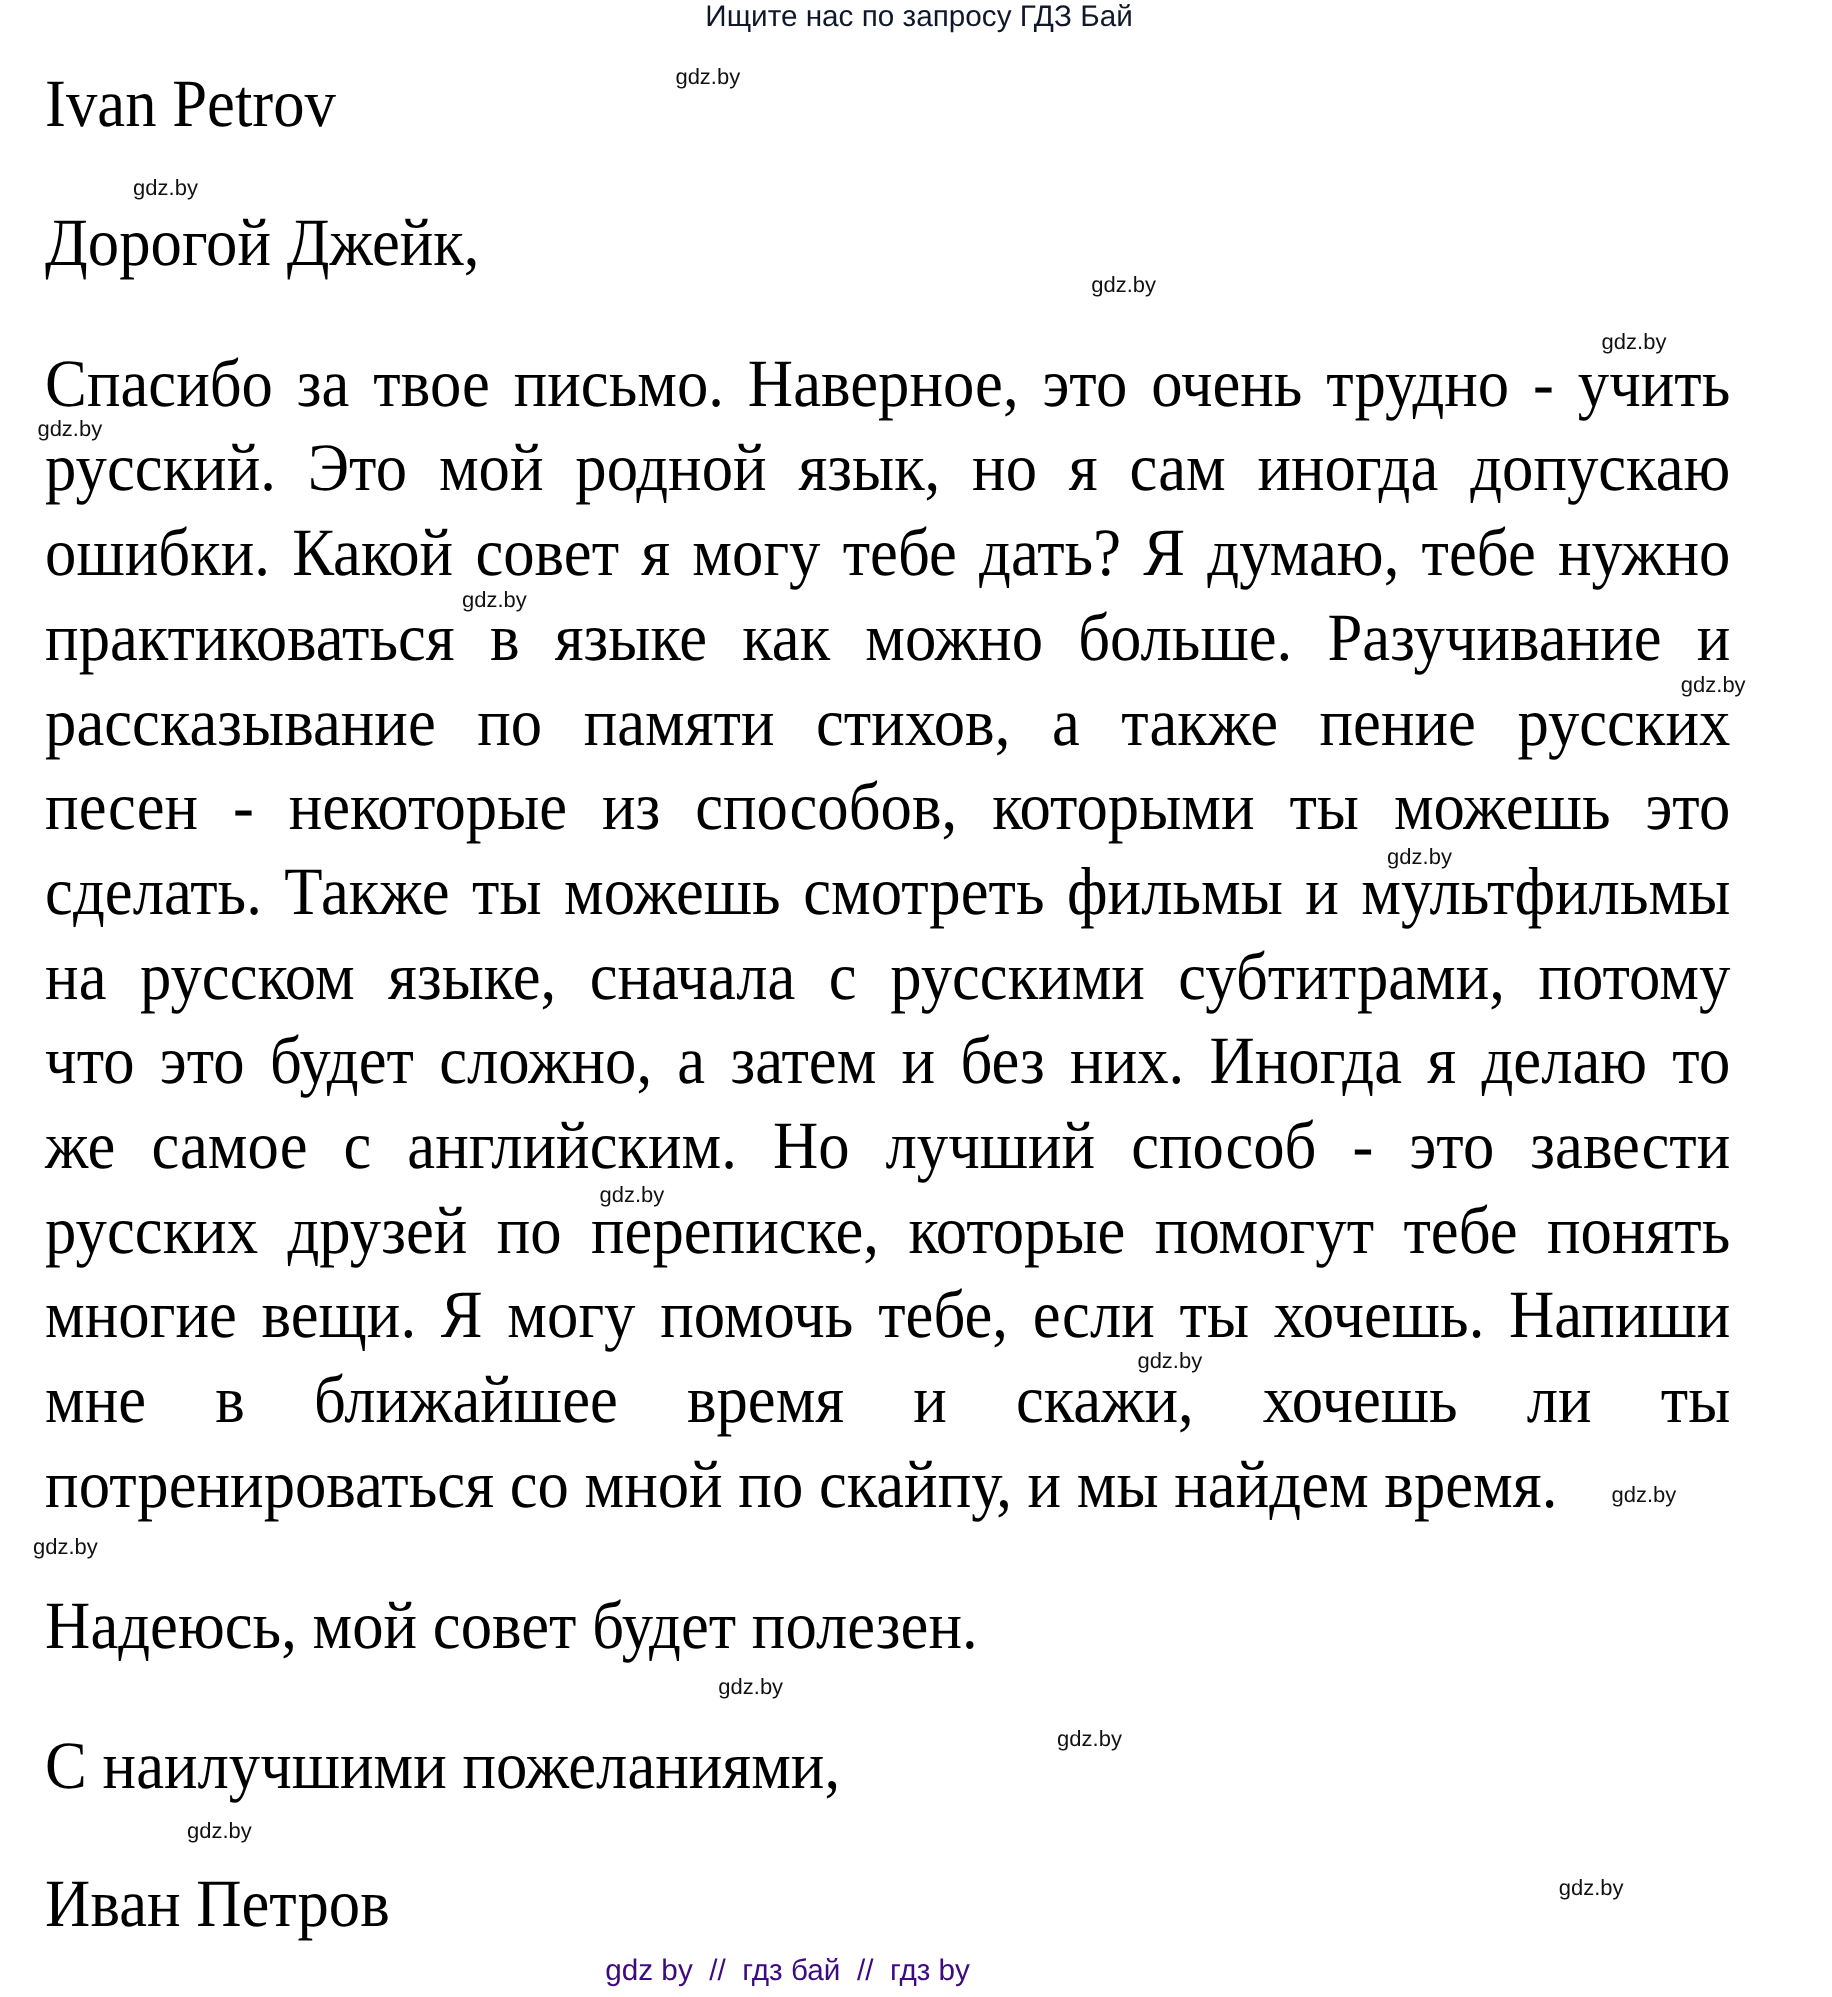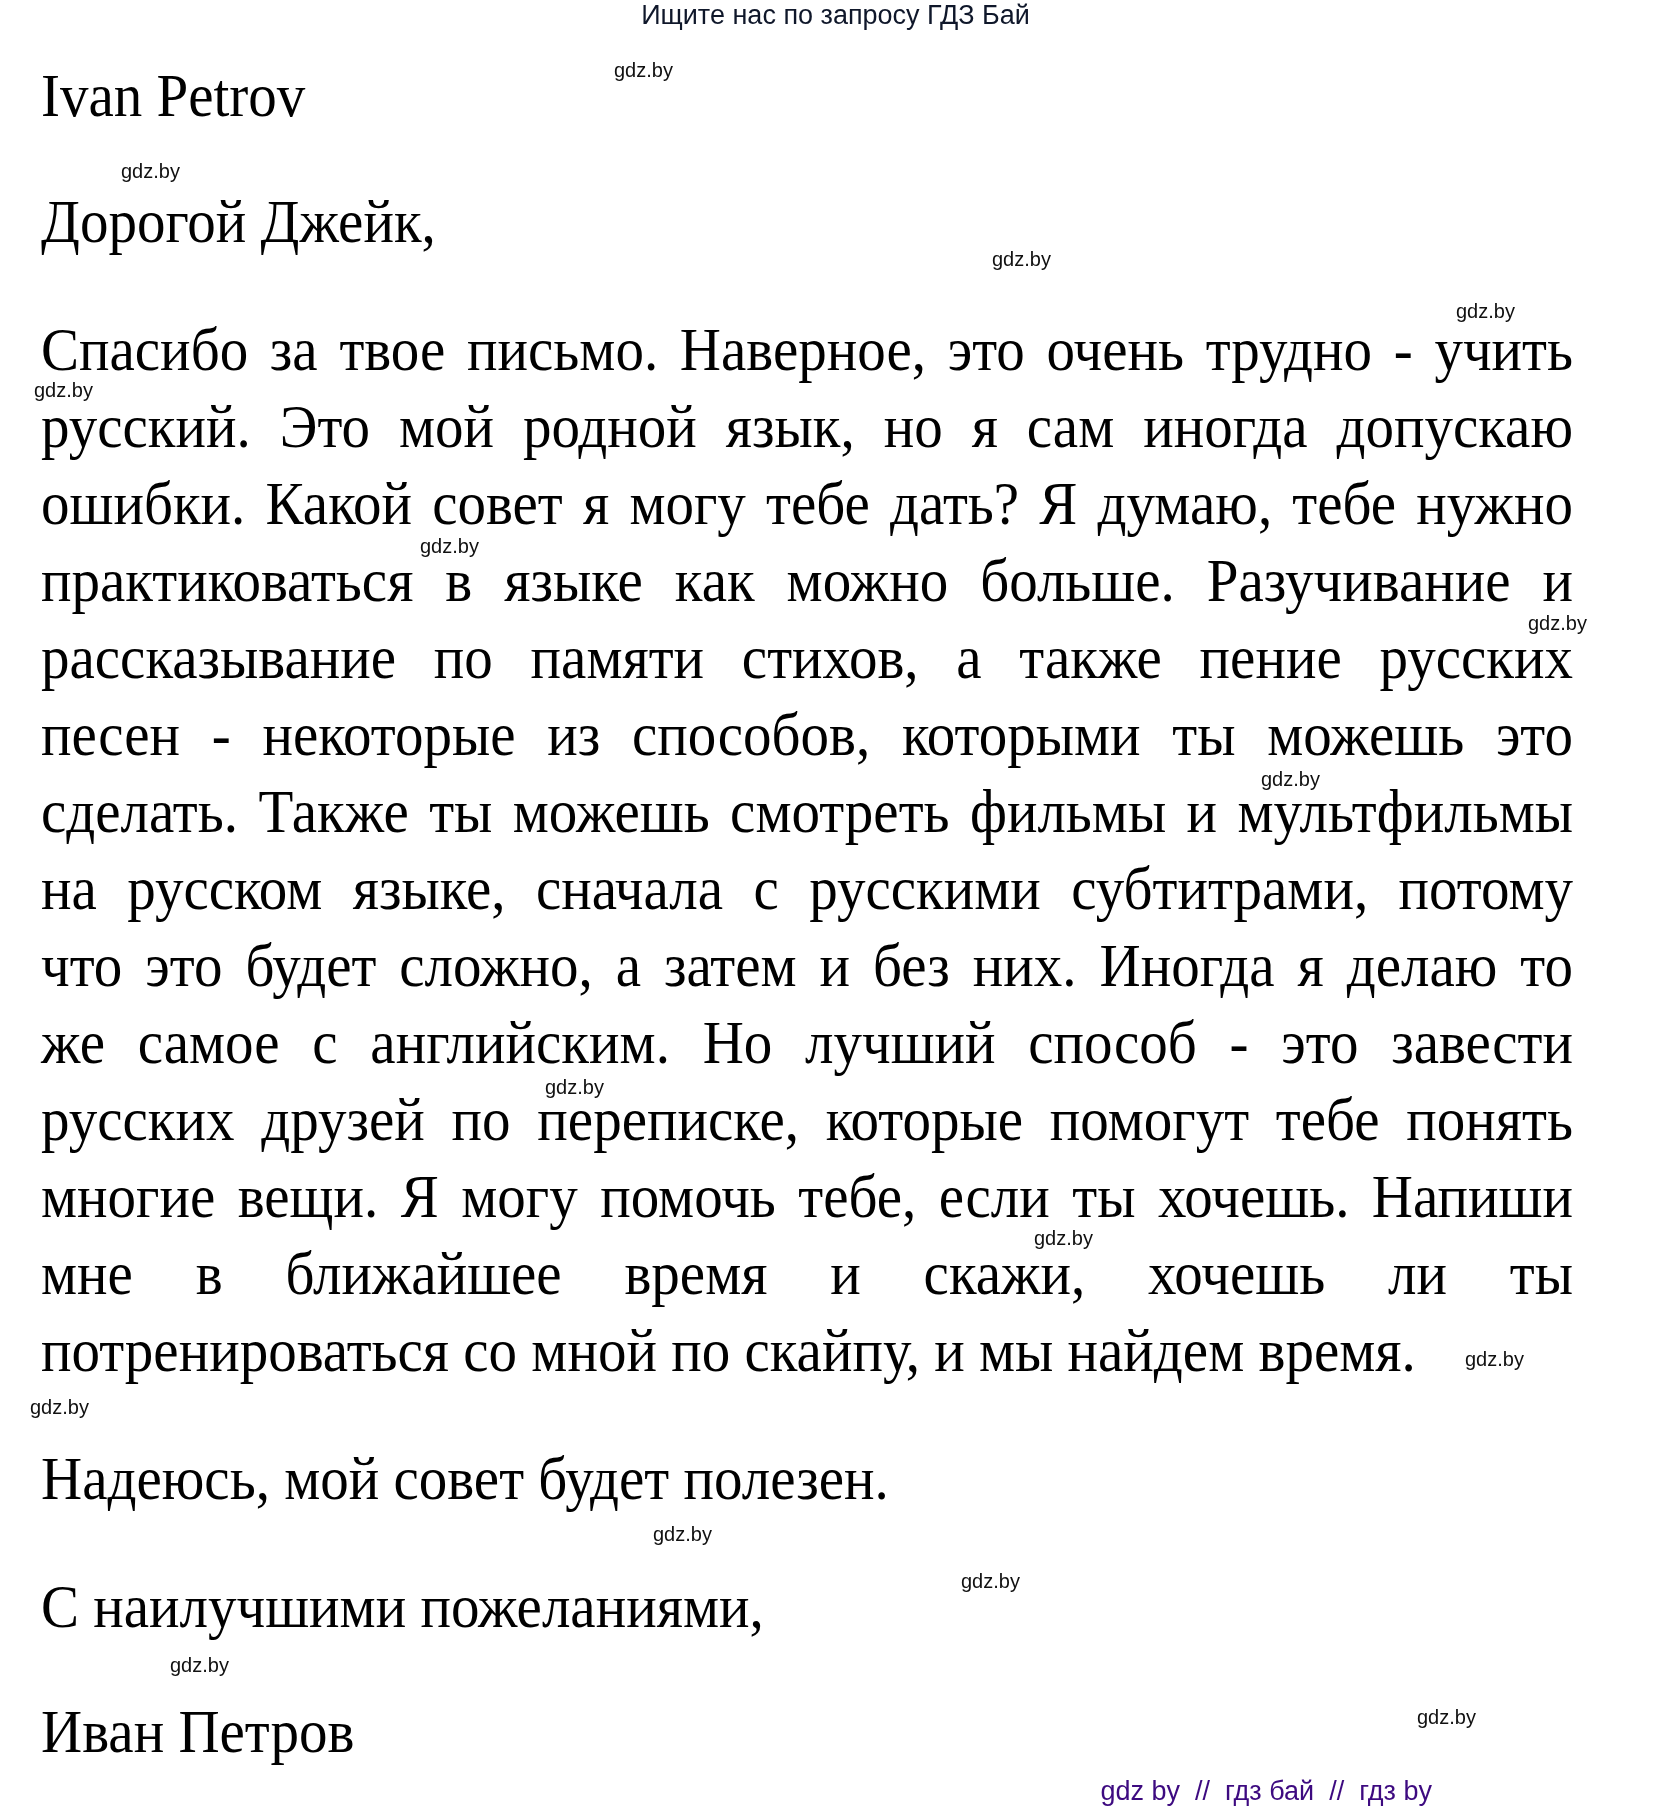--- a/index.html
+++ b/index.html
@@ -22,21 +22,21 @@
     color: #000; white-space: nowrap;
     text-align: justify; text-align-last: justify;
     transform-origin: 0 0; transform: scaleY(1.08);
   }
   .body-line.last { text-align: left; text-align-last: left; width: auto; }
   .wm {
     position: absolute; font-family: "Liberation Sans", sans-serif;
     font-size: 20px; line-height: 30px; color: #111; white-space: nowrap;
   }
   .footer {
-    position: absolute; left: 0; top: 1776px; width: 1432px; text-align: right;
+    position: absolute; left: 0; top: 1776px; width: 1432px; text-align: center;
     font-family: "Liberation Sans", sans-serif; font-size: 27px; line-height: 30px;
     color: #3d0a80; white-space: pre;
   }
 </style>
 </head>
 <body>
 
 <div class="page">
 
   <div class="header-banner" style="top:0px;">Ищите нас по запросу ГДЗ Бай</div>

